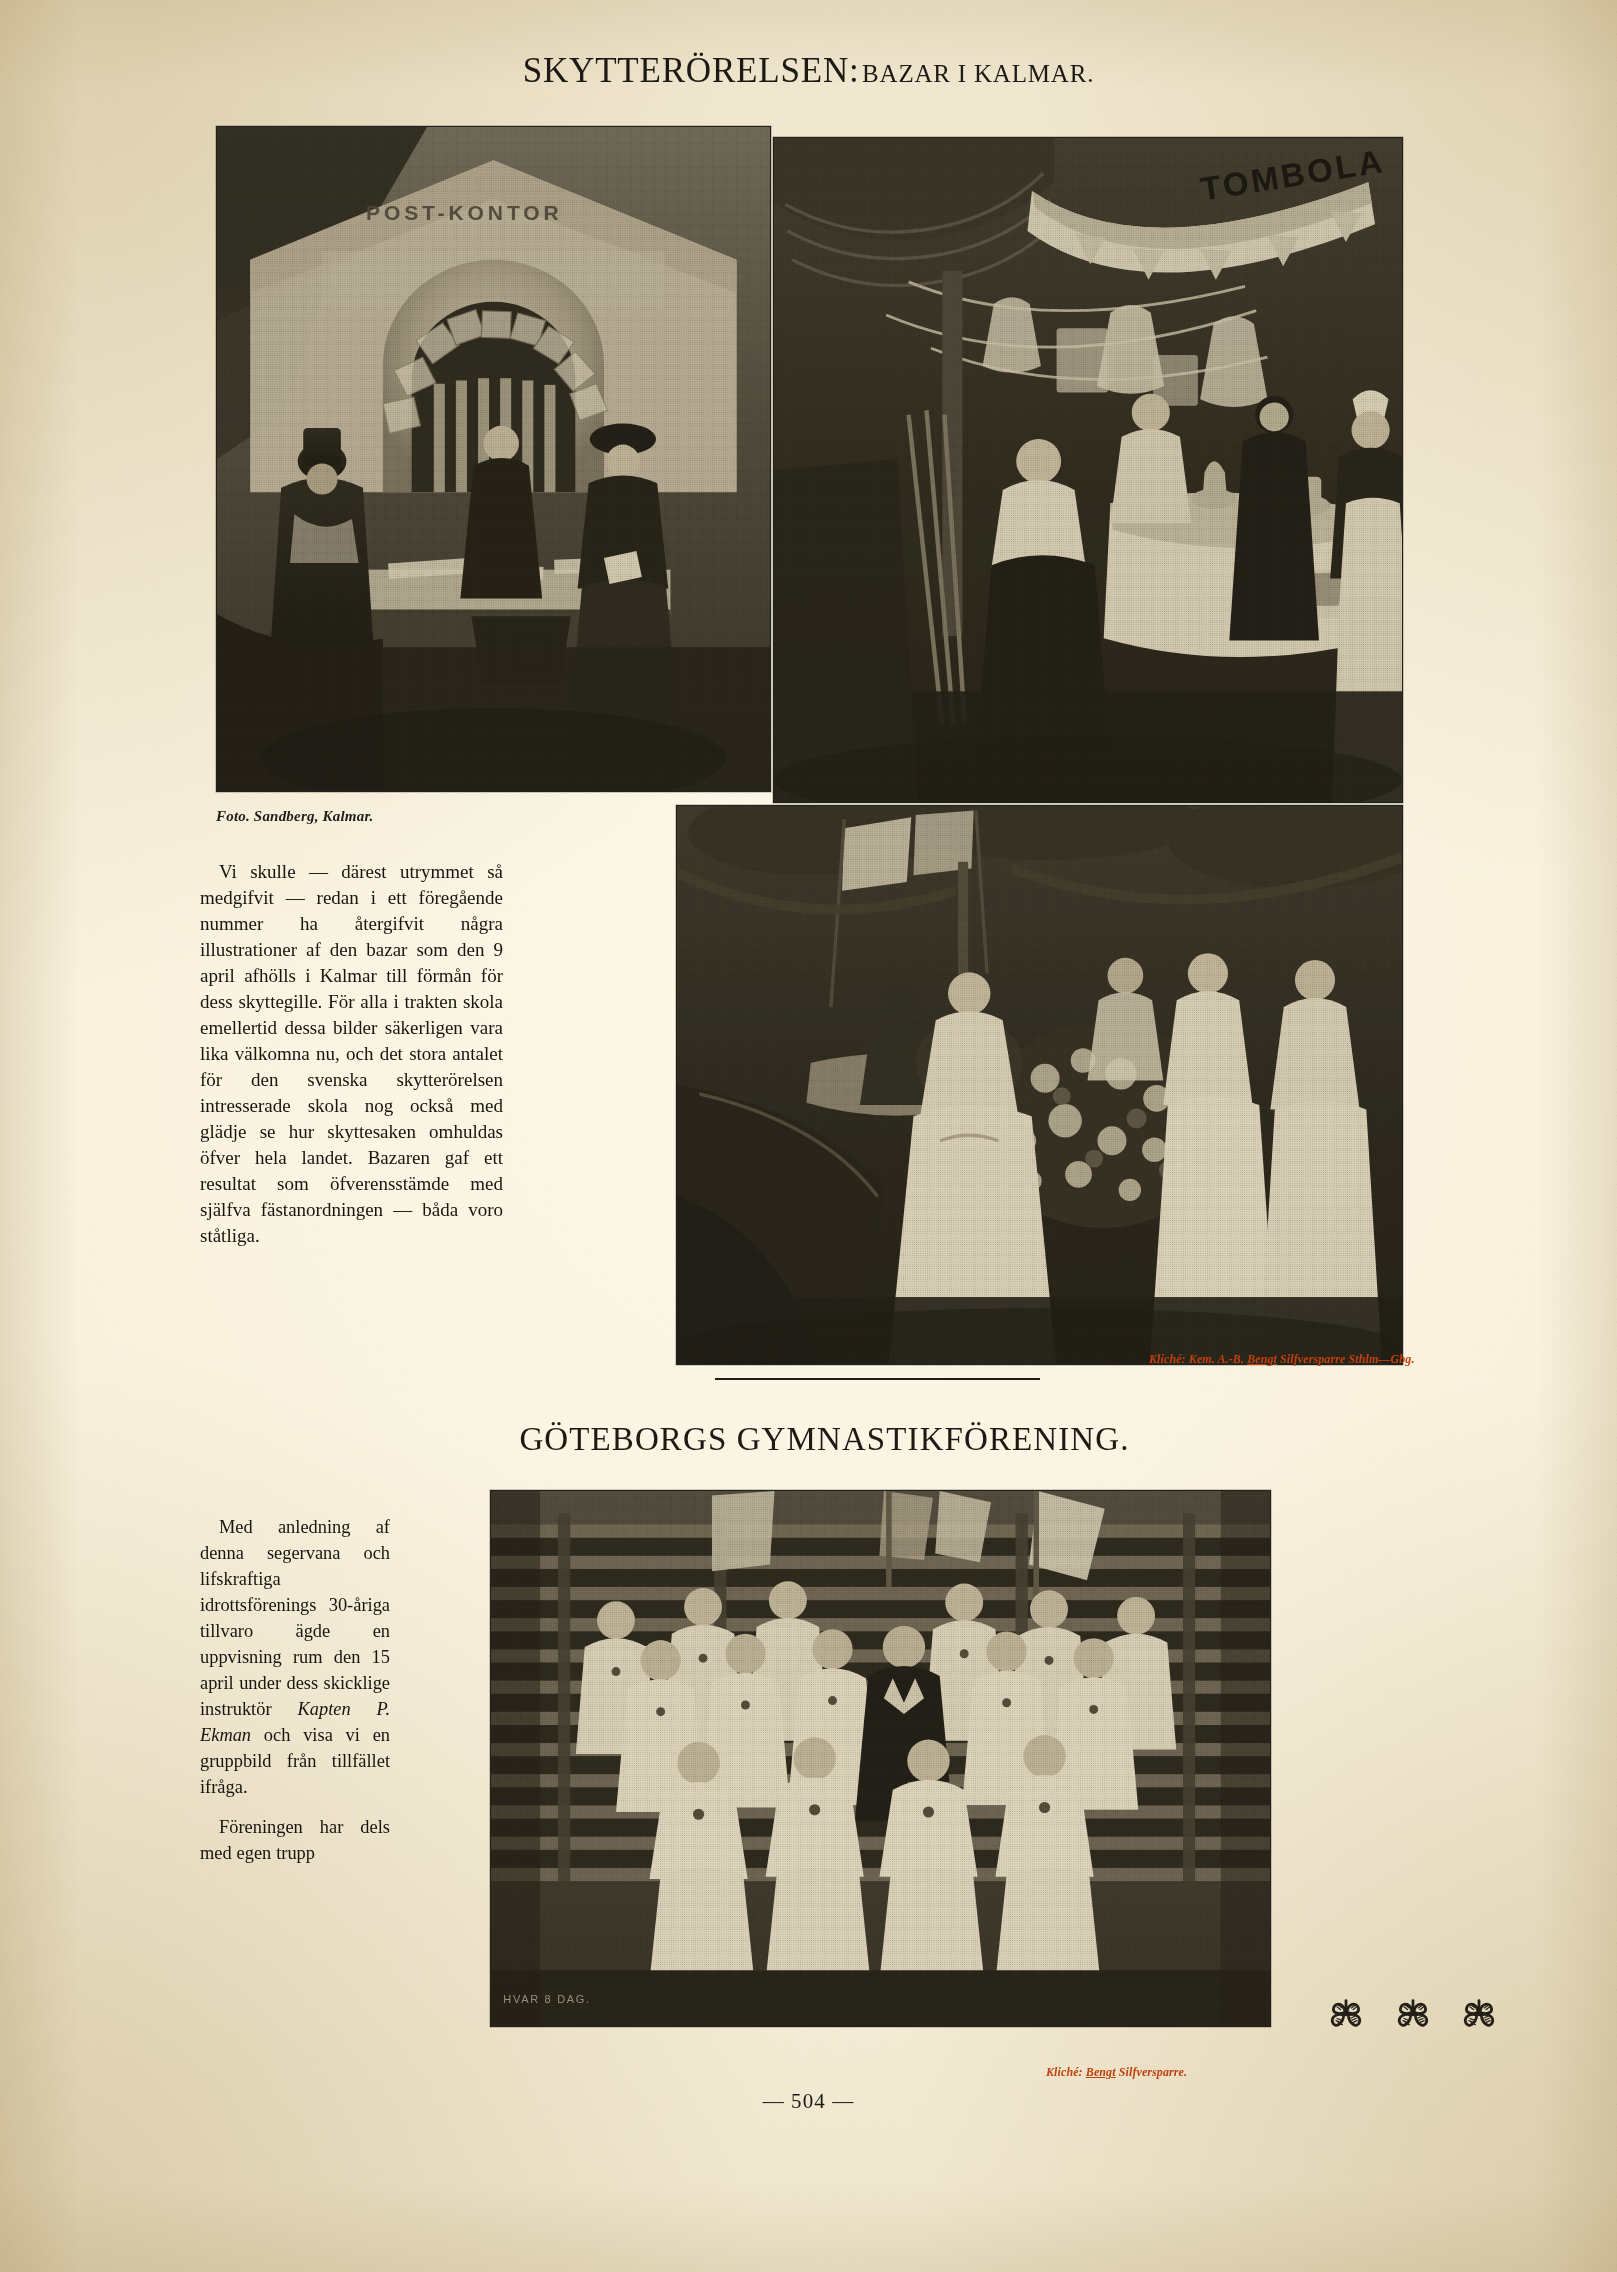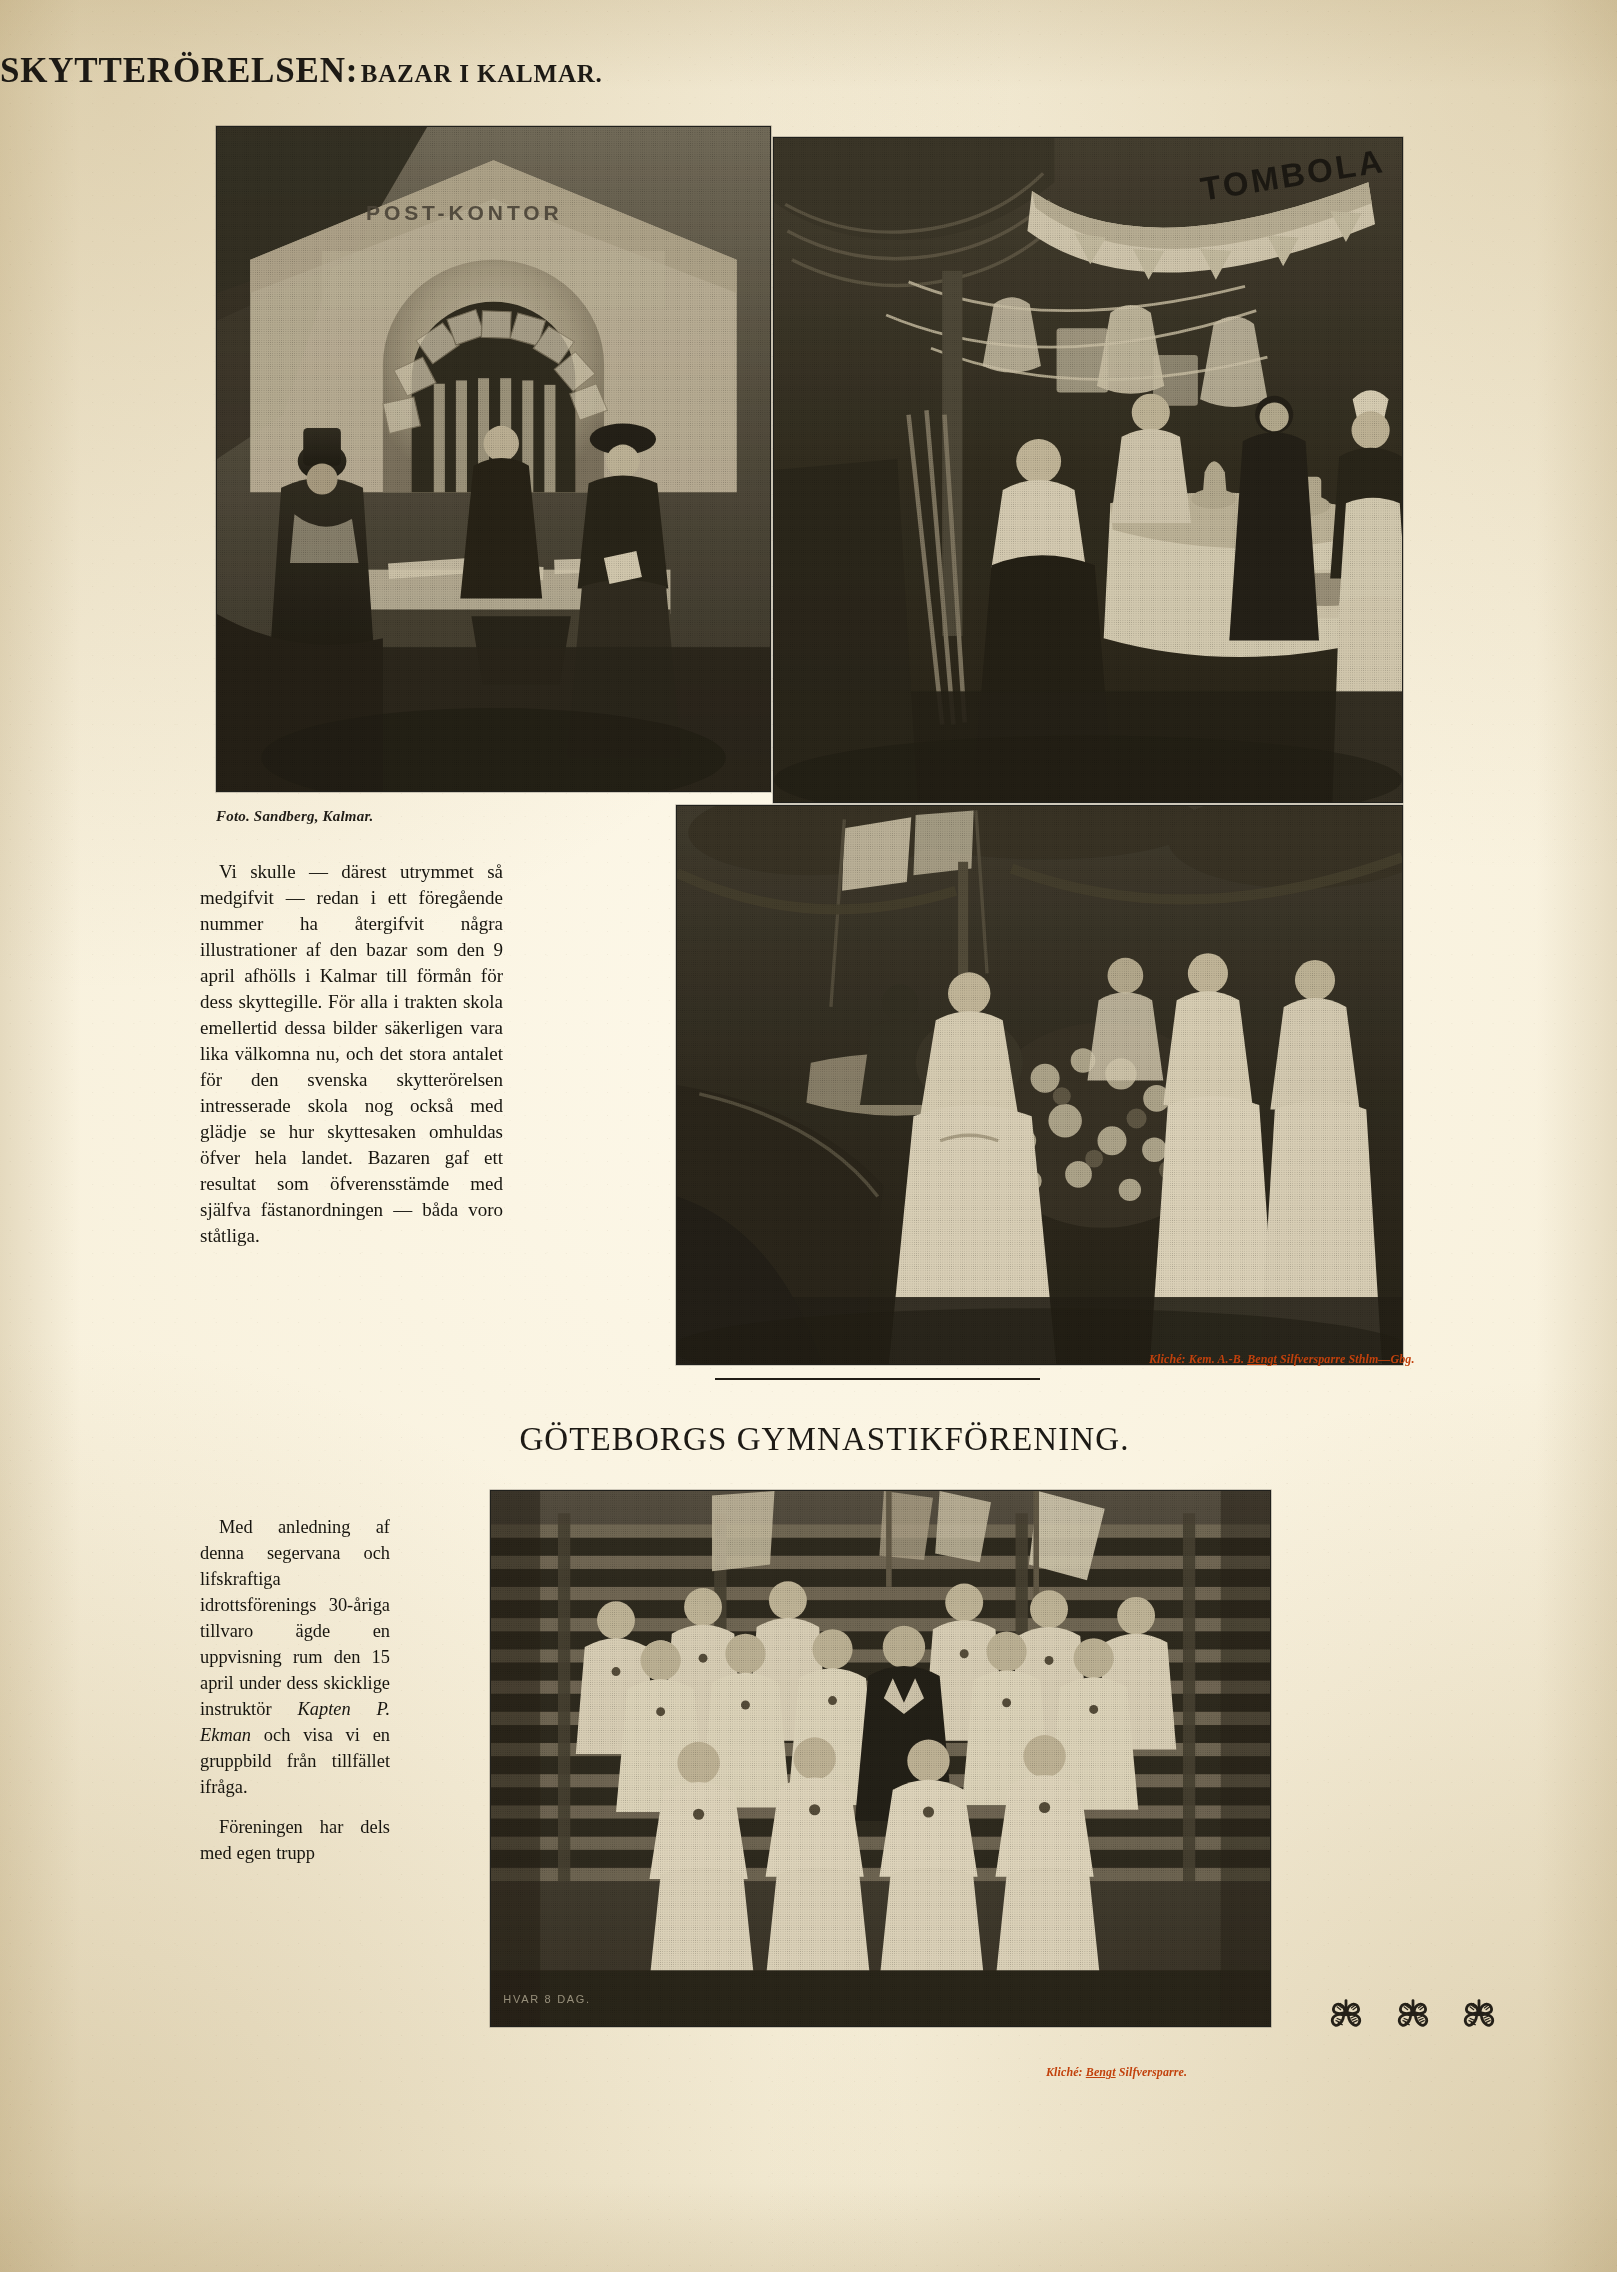--- a/index.html
+++ b/index.html
@@ -33,24 +33,23 @@
     background-image:
       radial-gradient(circle, rgba(120,96,56,.17) 0.6px, transparent 0.8px),
       radial-gradient(circle, rgba(120,96,56,.11) 0.6px, transparent 0.9px);
     background-size:20.6px 23px, 37px 33px;
     background-position:0 0, 10.6px 15px;
   }
   #content{position:absolute;inset:0;}
 
   
   .hdr-skytte{
-    position:absolute;left:0;right:0;top:51px;text-align:left;
+    position:absolute;left:0;right:0;top:51px;text-align:center;
     letter-spacing:0.3px;white-space:nowrap;
     color:#1d1a15;
-    font-weight:bold;
   }
   .hdr-skytte .big{font-size:35px;letter-spacing:0.8px;}
   .hdr-skytte .small{font-size:25px;letter-spacing:0.8px;}
 
   .hdr-goteborg{
     position:absolute;left:0;right:0;top:1421px;text-align:center;
     font-size:33px;letter-spacing:1.1px;color:#1d1a15;white-space:nowrap;padding-left:32px;
   }
 
   
@@ -656,15 +655,16 @@
         <path d="M19 44 l9 4 M21 40 l9 4 M23 48 l9 4"></path>
         <path d="M48 44 l9 -4 M46 40 l9 -4 M50 48 l9 -4"></path>
       </g>
     </svg>
   </div>
 
   <div class="credit" style="left:1046px;top:2065px;">
     <span>Kliché: <u>Bengt</u> Silfversparre.</span>
   </div>
 
+  <div class="pageno">— 504 —</div>
 
 </div>
 
 
 </body></html>

